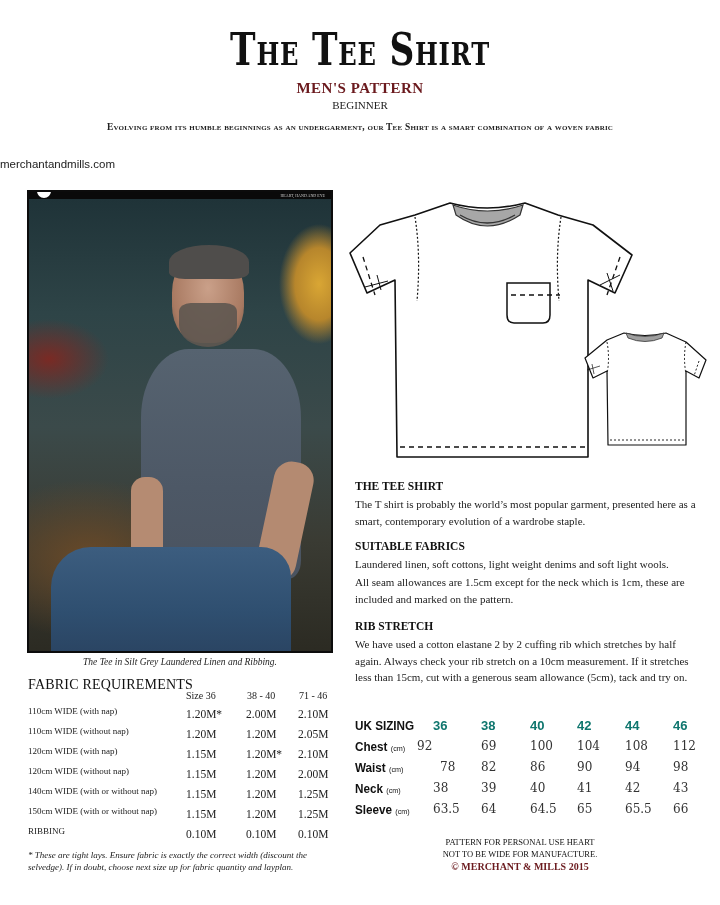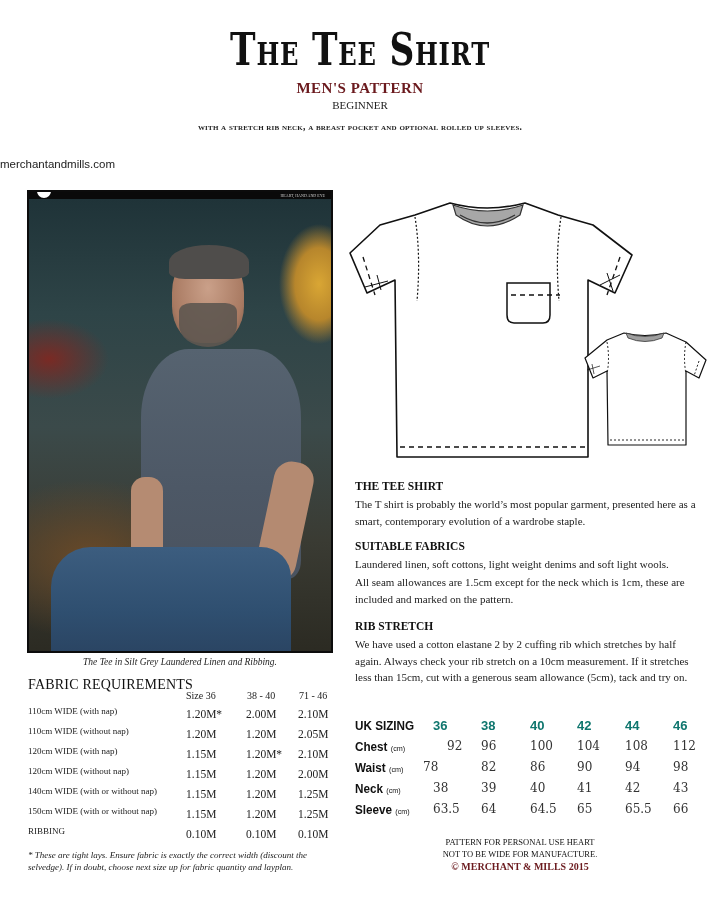--- a/index.html
+++ b/index.html
@@ -73,21 +73,21 @@
 
   svg { position: absolute; }
 </style>
 </head>
 <body>
 
 <div class="title">The Tee Shirt</div>
 <div class="subtitle">MEN'S PATTERN</div>
 <div class="level">BEGINNER</div>
 <div class="intro">
-  <div>with a stretch rib neck, a breast pocket and optional rolled up sleeves.</div>
+  <div>Evolving from its humble beginnings as an undergarment, our Tee Shirt is a smart combination of a woven fabric</div>
 </div>
 <div class="website">merchantandmills.com</div>
 
 <div class="photo">
   <div class="topbar"></div>
   <div class="notch"></div>
   <div class="tag">HEART, HAND AND EYE</div>
   <div class="scene">
     <div class="man torso"></div>
     <div class="man arm-l"></div>
@@ -153,30 +153,30 @@
     <span class="lbl">UK SIZING</span>
     <span class="c" style="left:78px">36</span>
     <span class="c" style="left:126px">38</span>
     <span class="c" style="left:175px">40</span>
     <span class="c" style="left:222px">42</span>
     <span class="c" style="left:270px">44</span>
     <span class="c" style="left:318px">46</span>
   </div>
   <div class="sz-row" style="top:739px">
     <span class="lbl"><span>Chest</span> <small>(cm)</small></span>
-    <span class="c" style="left:92px">92</span>
-    <span class="c" style="left:126px">96</span>
+    <span class="c" style="left:62px">92</span>
+    <span class="c" style="left:126px">69</span>
     <span class="c" style="left:175px">100</span>
     <span class="c" style="left:222px">104</span>
     <span class="c" style="left:270px">108</span>
     <span class="c" style="left:318px">112</span>
   </div>
   <div class="sz-row" style="top:760px">
     <span class="lbl"><span>Waist</span> <small>(cm)</small></span>
-    <span class="c" style="left:68px">78</span>
+    <span class="c" style="left:85px">78</span>
     <span class="c" style="left:126px">82</span>
     <span class="c" style="left:175px">86</span>
     <span class="c" style="left:222px">90</span>
     <span class="c" style="left:270px">94</span>
     <span class="c" style="left:318px">98</span>
   </div>
   <div class="sz-row" style="top:781px">
     <span class="lbl"><span>Neck</span> <small>(cm)</small></span>
     <span class="c" style="left:78px">38</span>
     <span class="c" style="left:126px">39</span>

